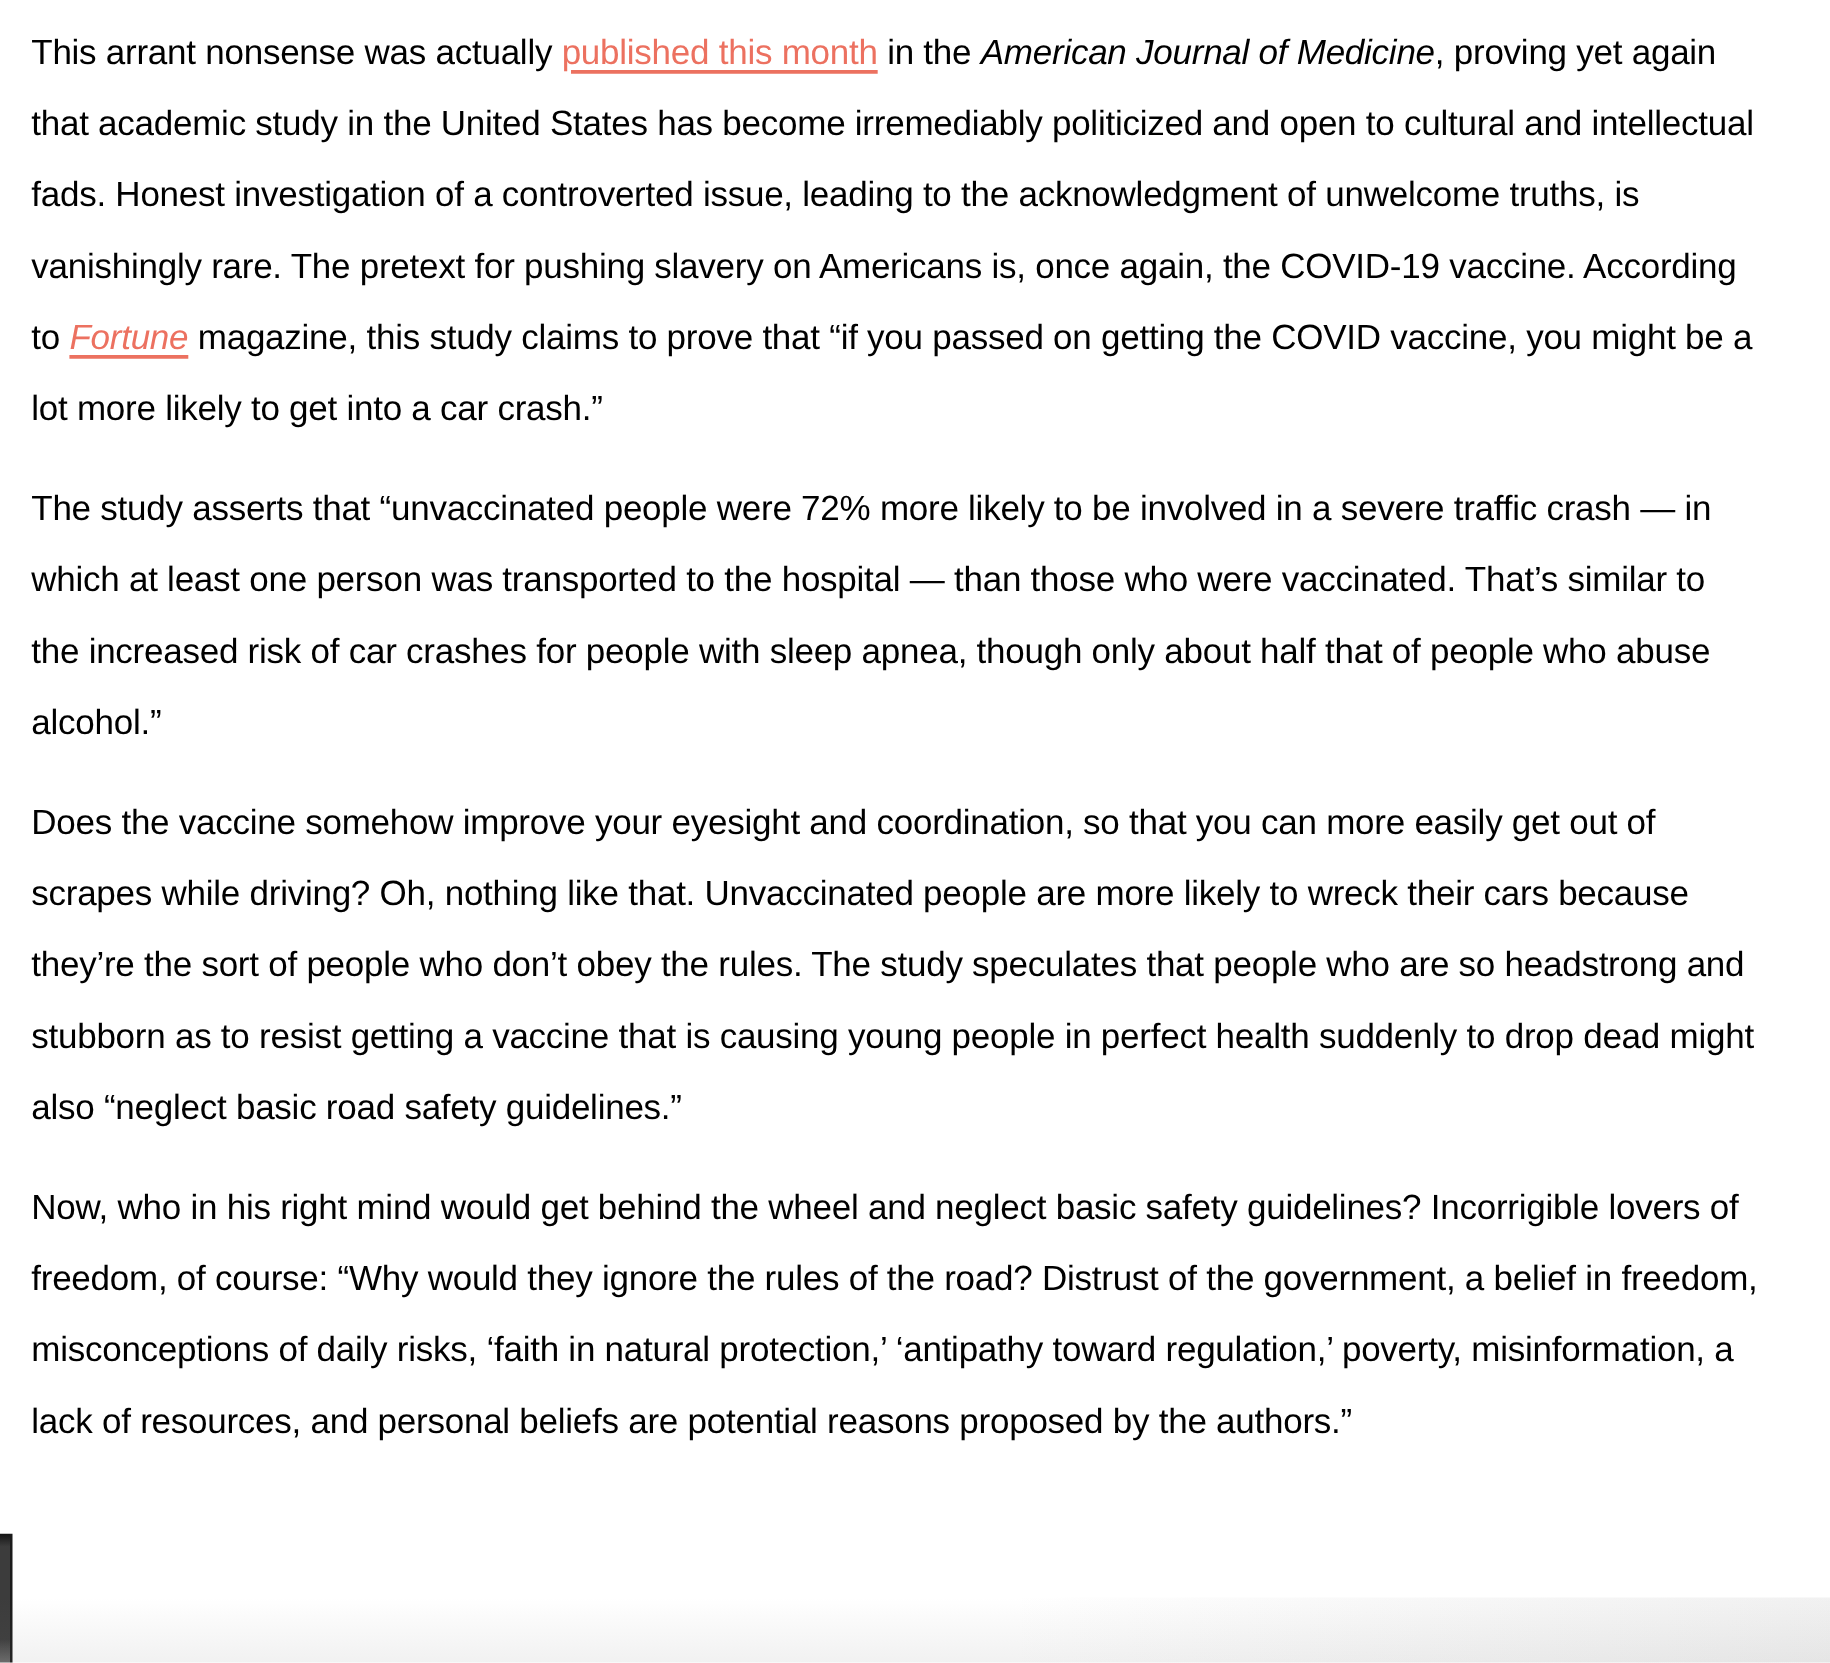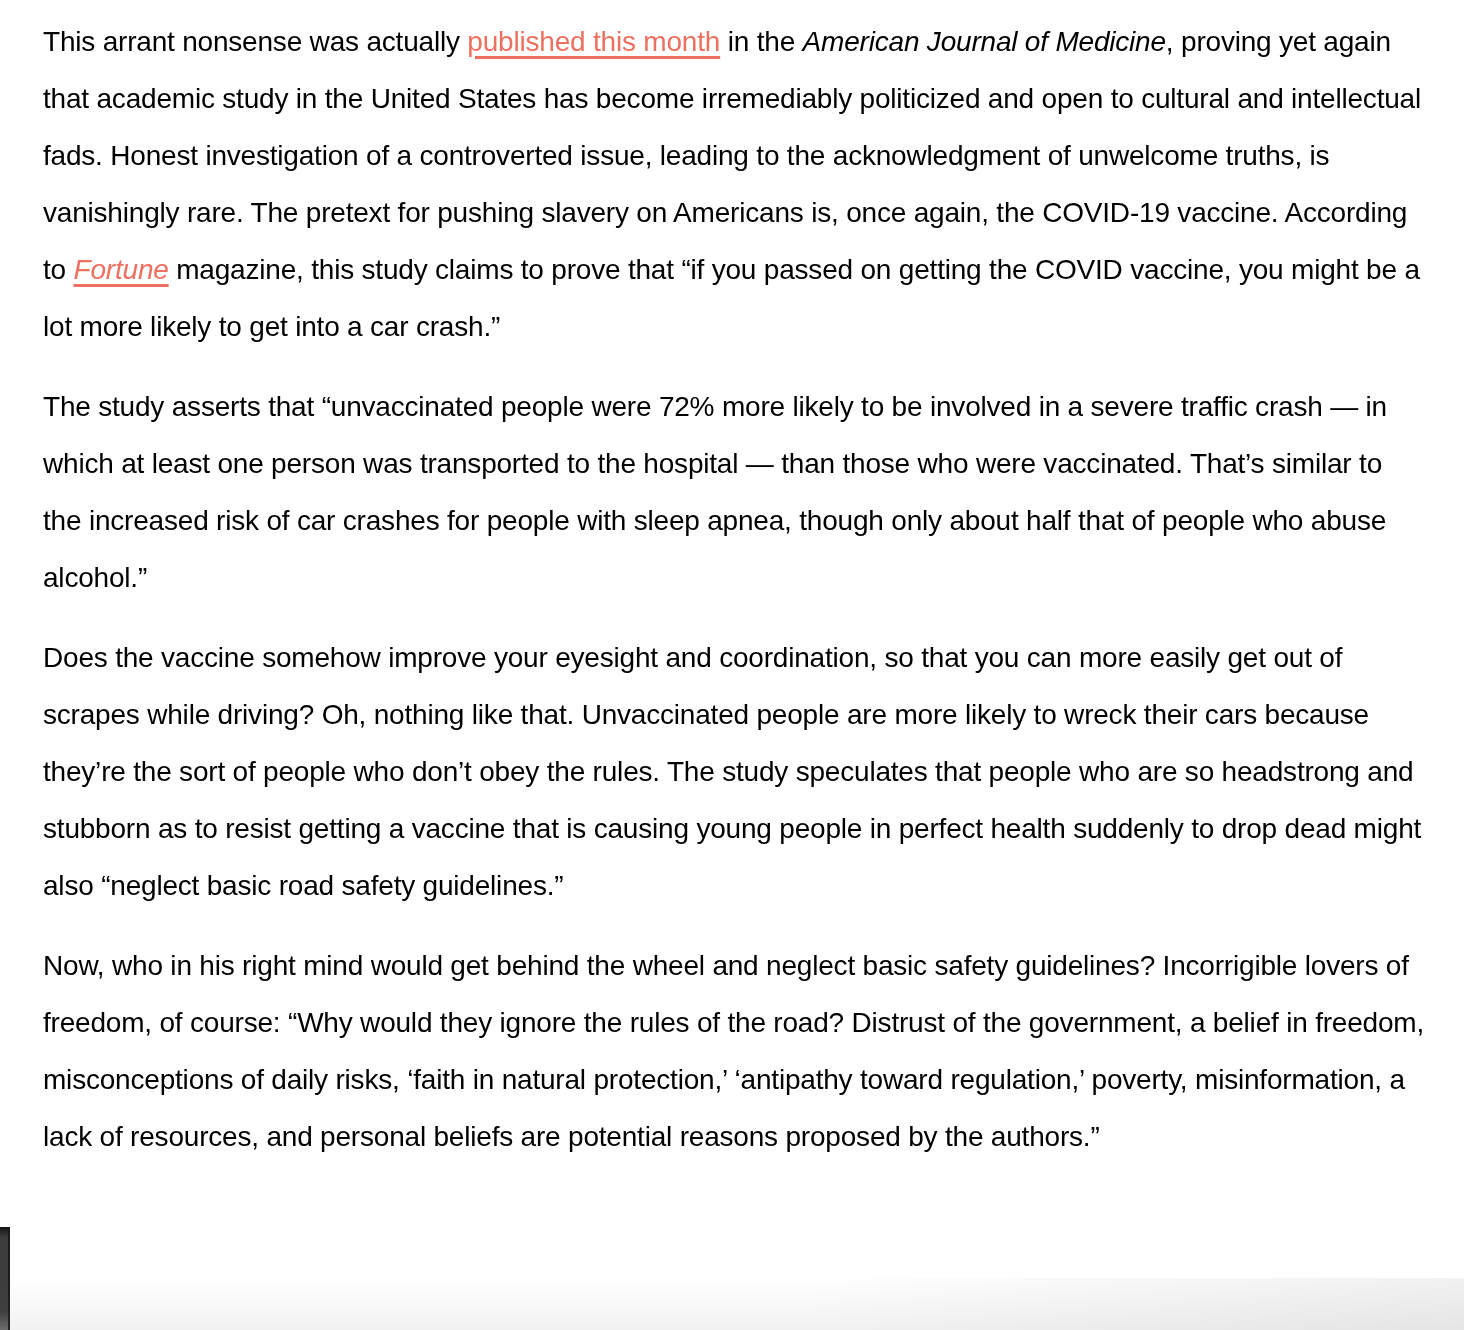--- a/index.html
+++ b/index.html
@@ -10,21 +10,21 @@
     width: 1464px;
     height: 1330px;
     position: relative;
     background: #ffffff;
     overflow: hidden;
     font-family: "Liberation Sans", sans-serif;
     color: #000000;
   }
   .article {
     position: absolute;
-    left: 43px;
+    left: 25px;
     top: 13px;
     width: 1383px;
   }
   .article p {
     margin: 0 0 23px 0;
     font-size: 28px;
     line-height: 57px;
     letter-spacing: -0.2px;
     color: #000000;
     text-align: left;

